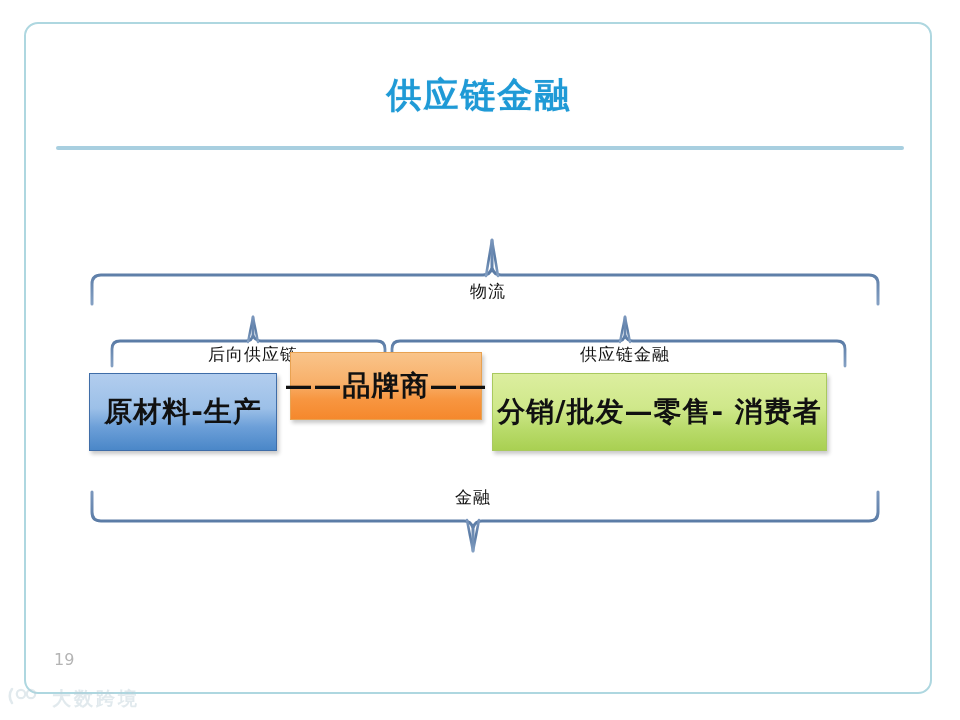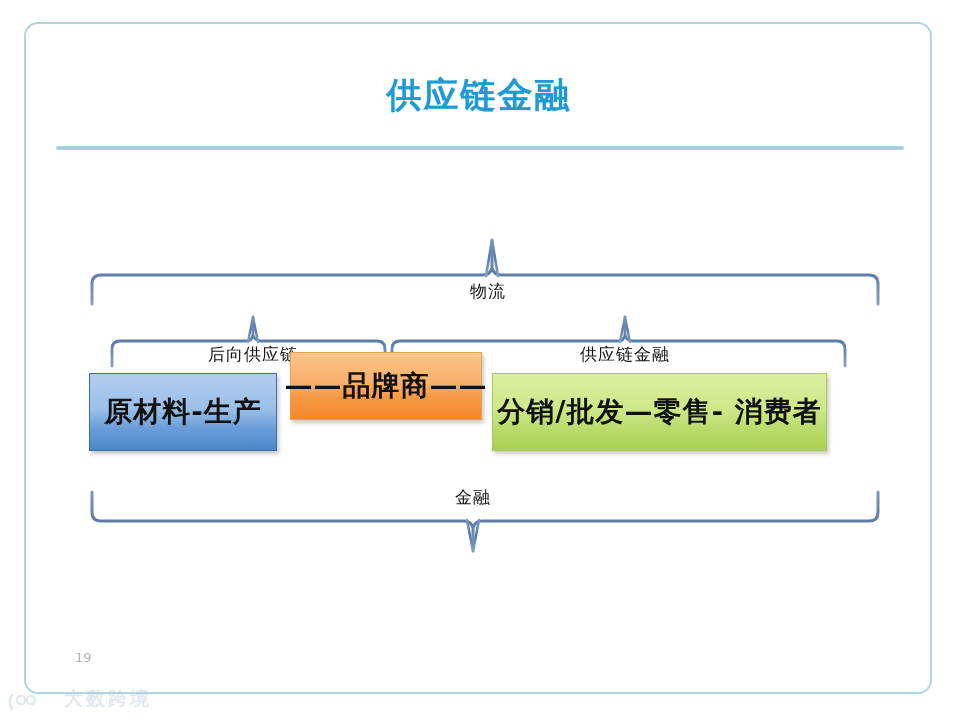--- a/index.html
+++ b/index.html
@@ -108,33 +108,33 @@
     letter-spacing: 1px;
   }
   #label-logistics { left: 408px; top: 280px; width: 160px; }
   #label-finance   { left: 393px; top: 486px; width: 160px; }
   #label-forward   { left: 173px; top: 343px; width: 160px; }
   #label-backward  { left: 545px; top: 343px; width: 160px; }
 
   
   #page-number {
     position: absolute;
-    left: 75px;
+    left: 54px;
     top: 650px;
-    font-size: 13px;
+    font-size: 16px;
     color: #b4b4b4;
     font-family: "DejaVu Sans", "Liberation Sans", sans-serif;
   }
   #watermark {
     position: absolute;
     left: 8px;
     top: 686px;
     display: flex;
-    align-items: flex-end;
-    gap: 22px;
+    align-items: flex-start;
+    gap: 10px;
     opacity: 0.42;
   }
   #watermark-logo {
     width: 34px; height: 20px;
     position: relative;
   }
   #watermark-text {
     font-size: 19px;
     font-weight: bold;
     color: #b9cdd6;

